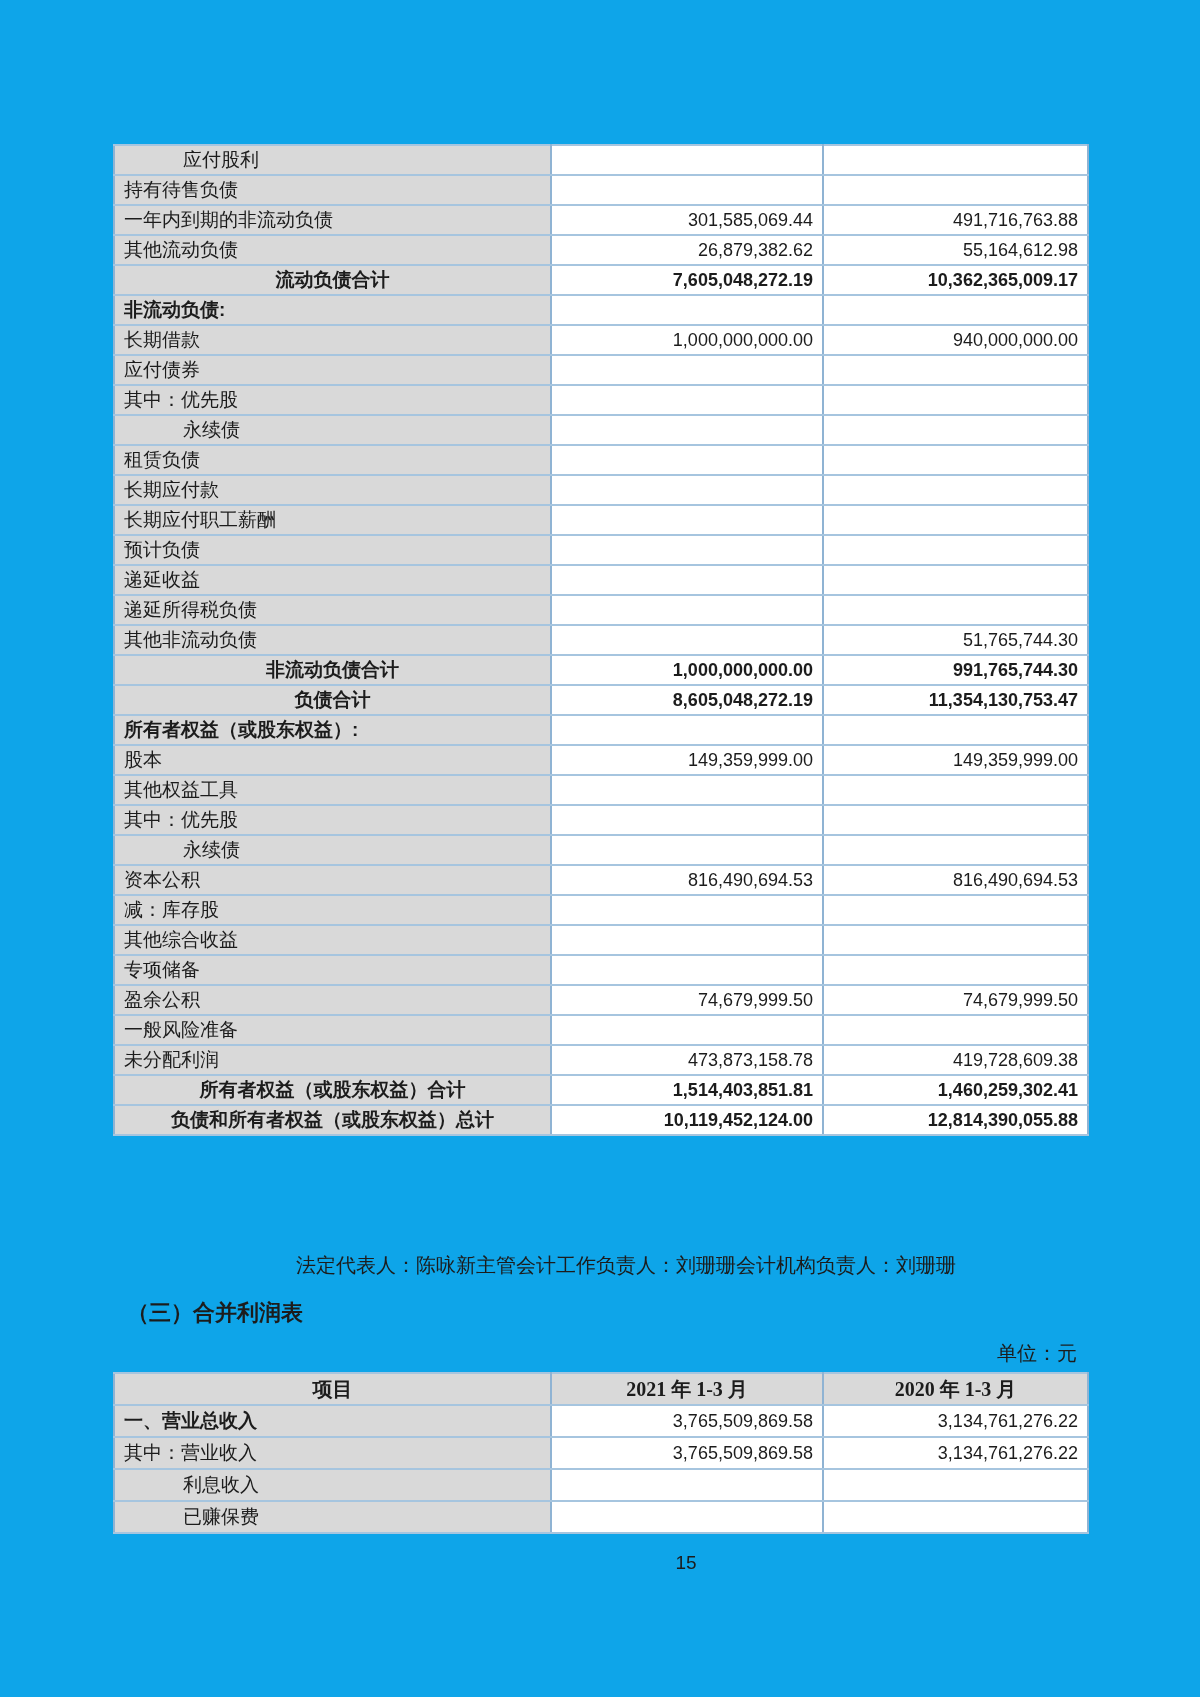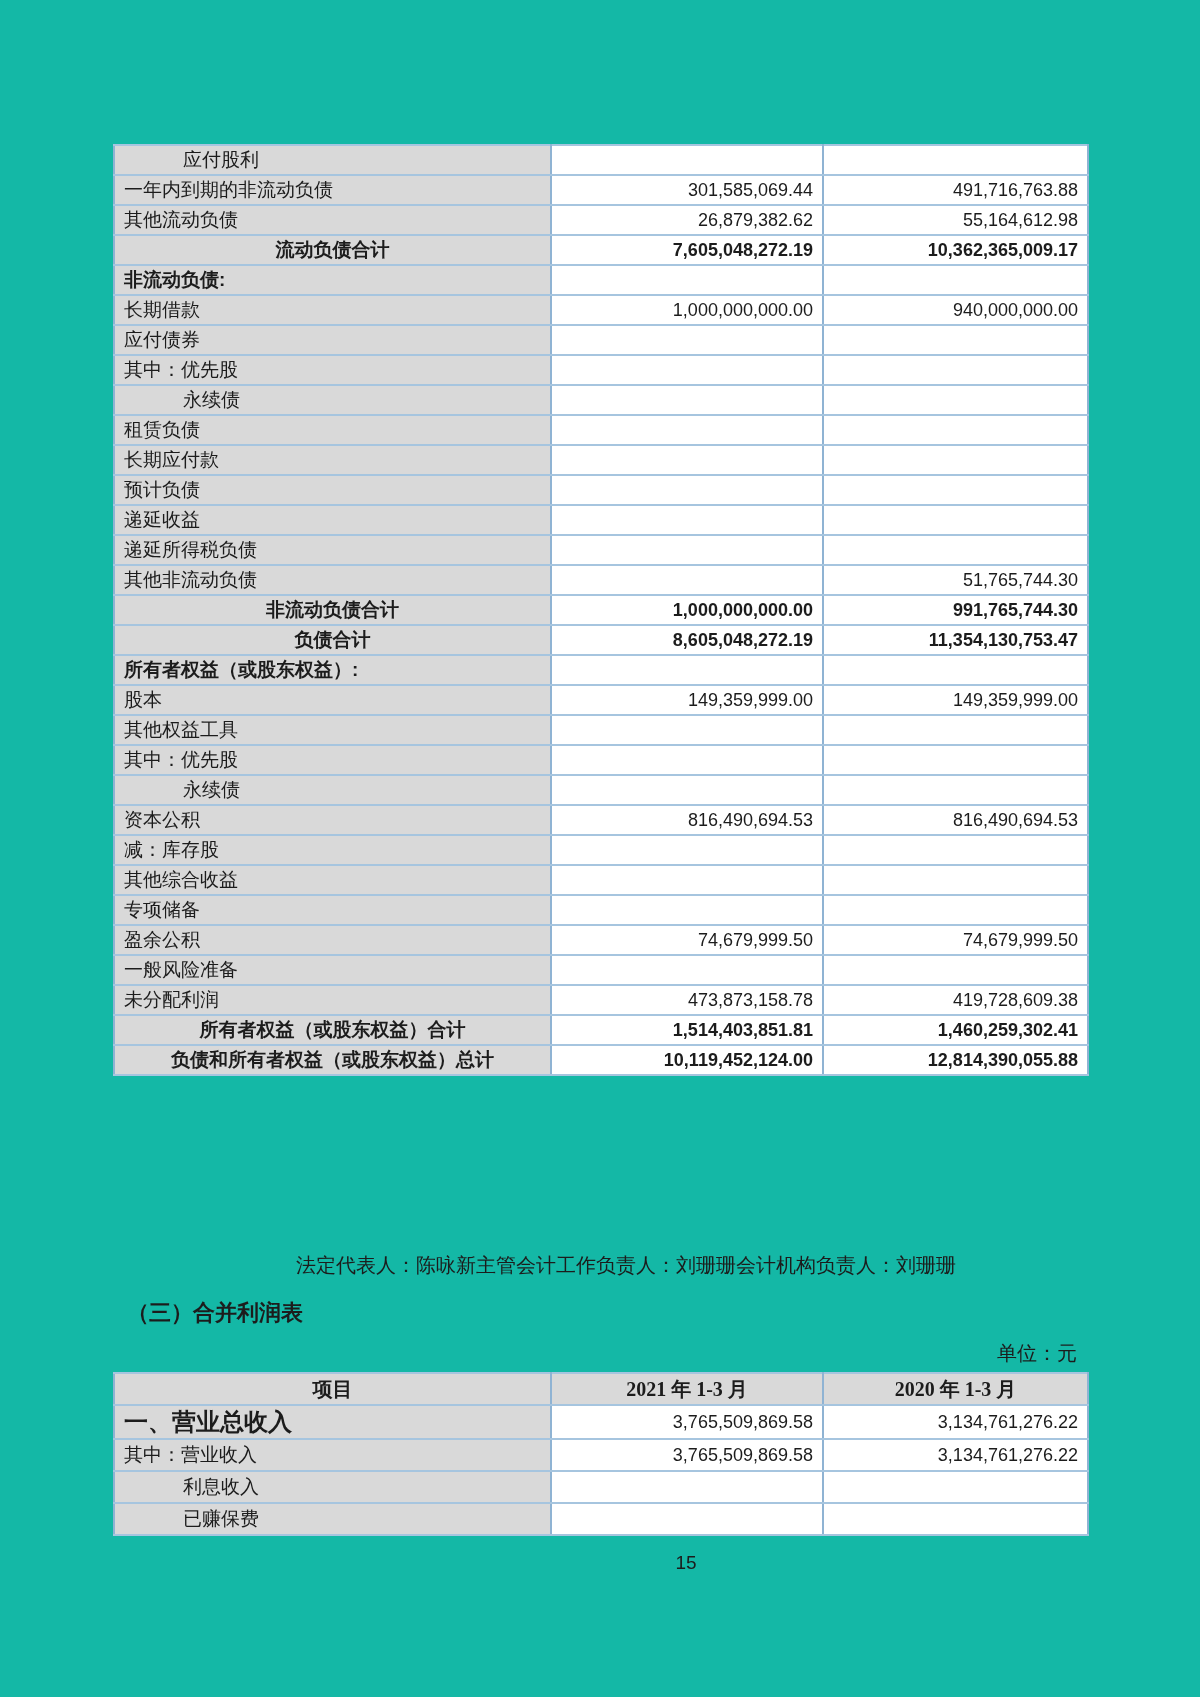--- a/index.html
+++ b/index.html
@@ -2,21 +2,21 @@
 <html><head>
 <meta charset="utf-8">
 <style>
   html,body { margin:0; padding:0; background:#ffffff; }
   body {
     width:1200px; height:1697px;
     font-family:"Liberation Serif", serif;
     color:#1c1c1c;
     position:relative;
   }
-  .page { position:relative; width:1200px; height:1697px; background:#14b8a6; overflow:hidden; }
+  .page { position:relative; width:1200px; height:1697px; background:#0ea5e9; overflow:hidden; }
 
   
   table.fin {
     position:absolute; left:113px;
     width:974px;
     border-collapse:collapse;
     table-layout:fixed;
     border:2px solid #86abd0;
   }
   #balance-table { top:144px; }
@@ -61,21 +61,21 @@
     text-align:center; padding-left:0;
     font-weight:bold;
     font-family:"Liberation Sans", sans-serif;
     font-size:19px;
   }
   tr.row-total td.num { font-weight:bold; }
 
   tr.row-head td.lbl {
     font-weight:bold;
     font-family:Liberation Serif, serif;
-    font-size:24px;
+    font-size:19px;
   }
 
   #income-table th {
     background:#d9d9d9;
     font-size:20px;
     font-weight:bold;
     text-align:center;
     font-family:"Liberation Serif", serif;
   }
 
@@ -116,20 +116,25 @@
         <col style="width:272px">
         <col style="width:265px">
     </colgroup>
     <tbody>
         <tr class="row-indent">
           <td class="lbl">应付股利</td>
           <td class="num"></td>
           <td class="num"></td>
         </tr>
         <tr class="row-item">
+          <td class="lbl">持有待售负债</td>
+          <td class="num"></td>
+          <td class="num"></td>
+        </tr>
+        <tr class="row-item">
           <td class="lbl">一年内到期的非流动负债</td>
           <td class="num">301,585,069.44</td>
           <td class="num">491,716,763.88</td>
         </tr>
         <tr class="row-item">
           <td class="lbl">其他流动负债</td>
           <td class="num">26,879,382.62</td>
           <td class="num">55,164,612.98</td>
         </tr>
         <tr class="row-total">
@@ -162,20 +167,25 @@
           <td class="num"></td>
           <td class="num"></td>
         </tr>
         <tr class="row-item">
           <td class="lbl">租赁负债</td>
           <td class="num"></td>
           <td class="num"></td>
         </tr>
         <tr class="row-item">
           <td class="lbl">长期应付款</td>
+          <td class="num"></td>
+          <td class="num"></td>
+        </tr>
+        <tr class="row-item">
+          <td class="lbl">长期应付职工薪酬</td>
           <td class="num"></td>
           <td class="num"></td>
         </tr>
         <tr class="row-item">
           <td class="lbl">预计负债</td>
           <td class="num"></td>
           <td class="num"></td>
         </tr>
         <tr class="row-item">
           <td class="lbl">递延收益</td>

